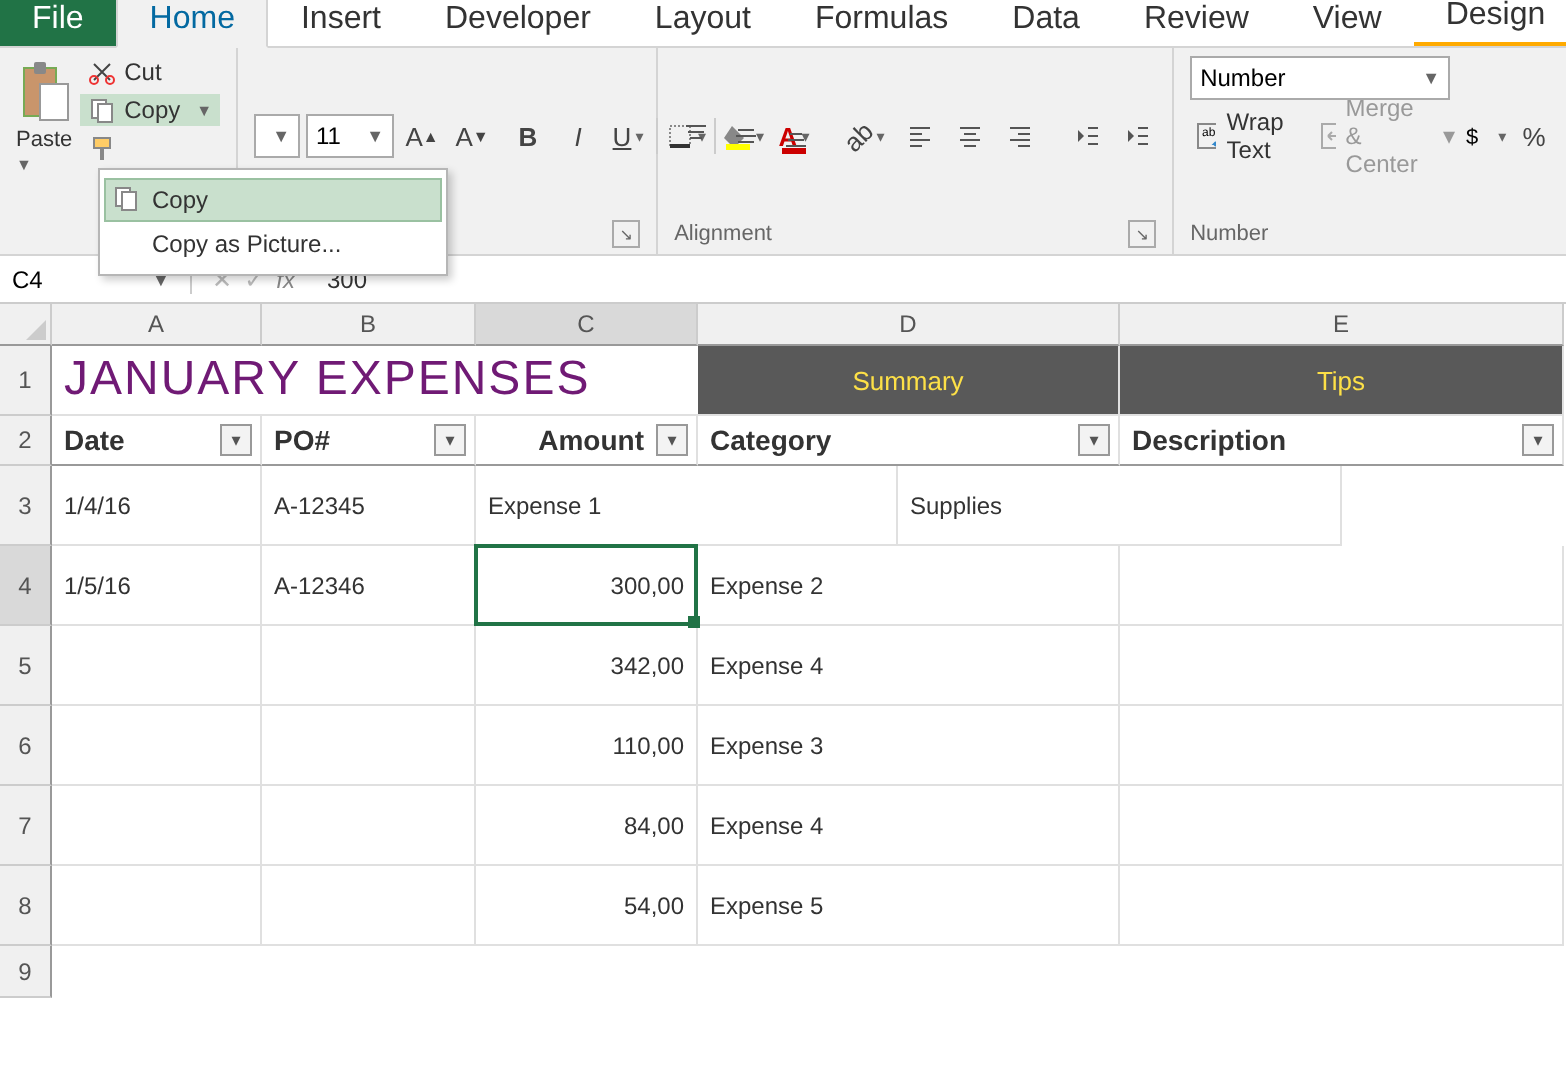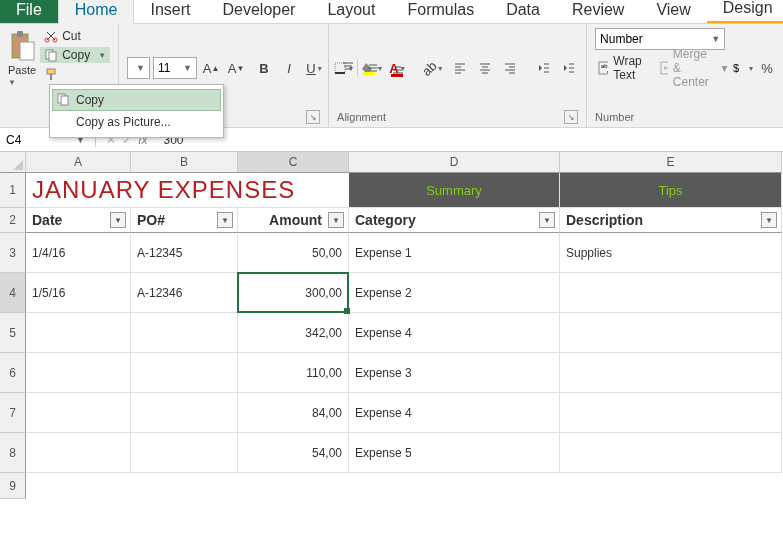--- a/index.html
+++ b/index.html
@@ -54,22 +54,22 @@
 .rowheads { display:flex; flex-direction:column; }
 .rowhead { width:26px; background:#f0f0f0; border-right:1px solid #999; border-bottom:1px solid #ccc; display:flex; align-items:center; justify-content:center; font-size:12px; color:#555; }
 .rowhead.active { background:#d9d9d9; }
 .cells { position:relative; }
 .cellrow { display:flex; }
 .cell { border-right:1px solid #e0e0e0; border-bottom:1px solid #e0e0e0; padding:4px 6px; display:flex; align-items:center; font-size:12px; overflow:hidden; white-space:nowrap; }
 .cell.right { justify-content:flex-end; }
 .cell.bold { font-weight:bold; }
 .cell.hdr { font-size:14px; font-family:'Century Gothic','Segoe UI',sans-serif; border-bottom:1px solid #999; justify-content:space-between; padding-right:4px; }
 .filterbtn { width:16px; height:16px; border:1px solid #999; background:#f3f3f3; display:flex; align-items:center; justify-content:center; font-size:9px; color:#555; }
-.title-cell { font-size:24px; font-weight:300; font-family:'Century Gothic','Segoe UI',sans-serif; letter-spacing:1px; color:#b91c1c; }
-.tabhead { background:#595959; color:#84cc16; justify-content:center; font-size:13px; font-family:'Century Gothic',sans-serif; }
+.title-cell { font-size:24px; font-weight:300; font-family:'Century Gothic','Segoe UI',sans-serif; letter-spacing:1px; color:#701a75; }
+.tabhead { background:#595959; color:#fde047; justify-content:center; font-size:13px; font-family:'Century Gothic',sans-serif; }
 .sel { position:absolute; border:2px solid #217346; pointer-events:none; }
 .sel .handle { position:absolute; right:-3px; bottom:-3px; width:6px; height:6px; background:#217346; }
 
 .cw-a { width:105px; } .cw-b { width:107px; } .cw-c { width:111px; } .cw-d { width:211px; } .cw-e { width:222px; }
 .rh-1 { height:35px; } .rh-2 { height:25px; } .rh-d { height:40px; }
 </style>
 </head>
 <body>
 
 <div class="ribbon-tabs">
@@ -408,21 +408,20 @@
         </div>
       <div class="cell hdr rh-2 cw-e">
           <b>Description</b>
           <div class="filterbtn">▾</div>
         </div>
     </div>
 
     <div class="cellrow">
         <div class="cell rh-d cw-a">1/4/16</div>
         <div class="cell rh-d cw-b">A-12345</div>
-        <div class="cell right rh-d cw-c">50,00</div>
         <div class="cell rh-d cw-d">Expense 1</div>
         <div class="cell rh-d cw-e">Supplies</div>
       </div>
     <div class="cellrow">
         <div class="cell rh-d cw-a">1/5/16</div>
         <div class="cell rh-d cw-b">A-12346</div>
         <div class="cell right rh-d cw-c">300,00</div>
         <div class="cell rh-d cw-d">Expense 2</div>
         <div class="cell rh-d cw-e"></div>
       </div>

